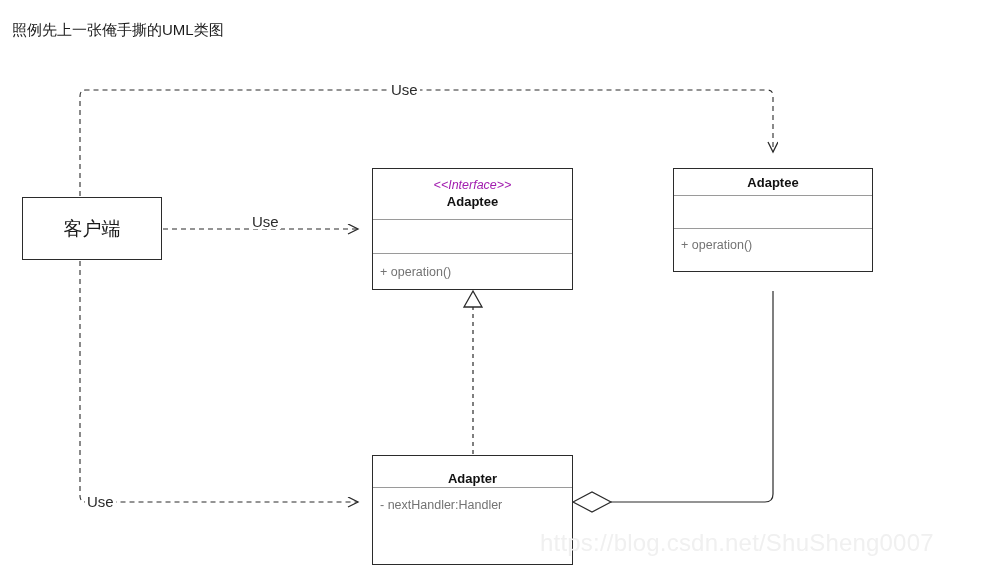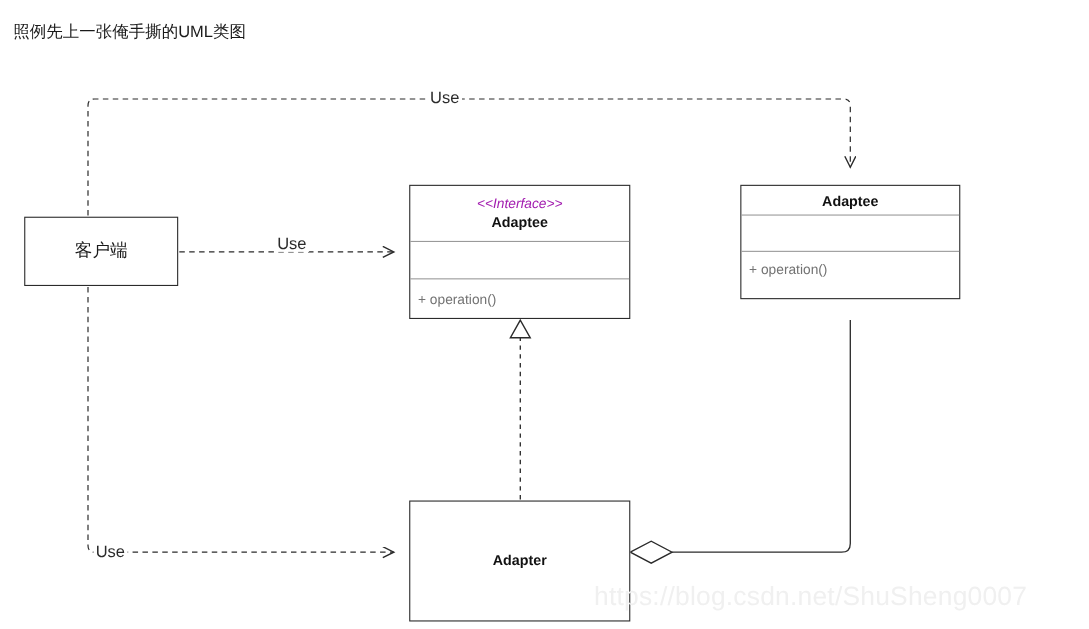--- a/index.html
+++ b/index.html
@@ -68,21 +68,21 @@
     color: #111111;
   }
   .uml-member {
     font-size: 12.5px;
     line-height: 16px;
     padding-left: 7px;
     color: #737373;
     white-space: nowrap;
   }
   .plain-label {
-    font-size: 16px;
+    font-size: 19px;
     text-align: center;
     line-height: 17px;
     color: #1a1a1a;
   }
   .edge-label {
     position: absolute;
     font-size: 15px;
     line-height: 15px;
     color: #2b2b2b;
     background: #ffffff;
@@ -159,22 +159,25 @@
   <div class="uml-compartment uml-title" style="height:26px; justify-content:center;">
     <div class="uml-name">Adaptee</div>
   </div>
   <div class="uml-compartment" style="height:33px;"></div>
   <div class="uml-compartment" style="flex:1 1 auto; justify-content:flex-start; padding-top:8px;">
     <div class="uml-member">+ operation()</div>
   </div>
 </div>
 
 <div class="uml-box" style="left:372px; top:455px; width:201px; height:110px;">
-  <div class="uml-compartment uml-title" style="height:31px; justify-content:flex-start;margin-top:45px;">
+  <div class="uml-compartment uml-title" style="height:31px; justify-content:flex-end;">
     <div class="uml-name">Adapter</div>
+  </div>
+  <div class="uml-compartment" style="height:34px;">
+    <div class="uml-member">- nextHandler:Handler</div>
   </div>
 </div>
 
 <div class="edge-label" style="left:250px; top:214px;">Use</div>
 <div class="edge-label" style="left:389px; top:82px;">Use</div>
 <div class="edge-label" style="left:85px; top:494px;">Use</div>
 
 <div id="watermark">https://blog.csdn.net/ShuSheng0007</div>
 
 </body></html>

